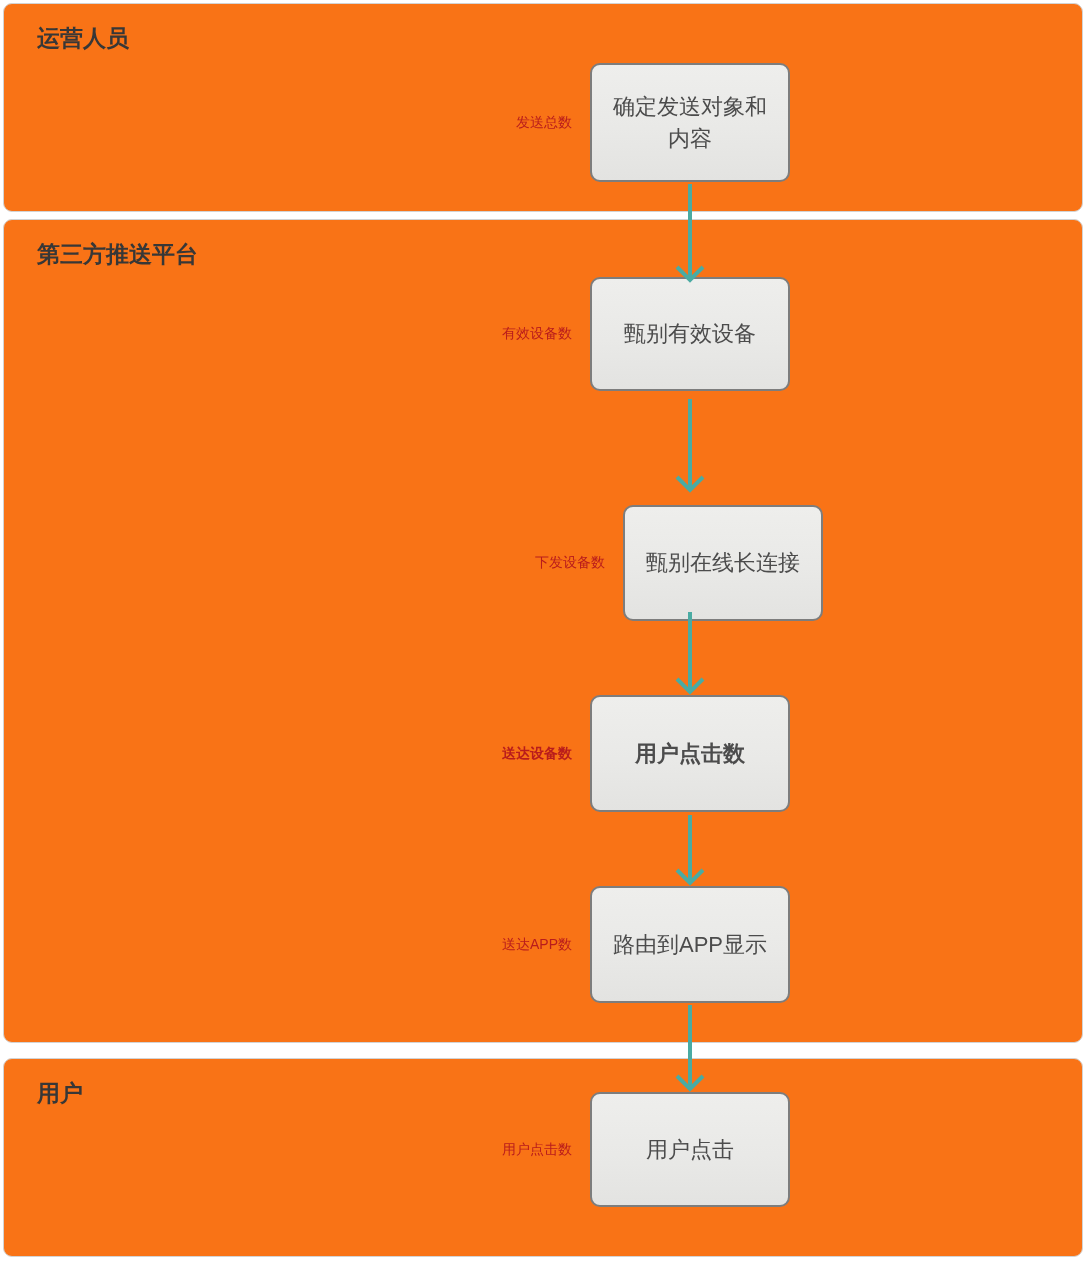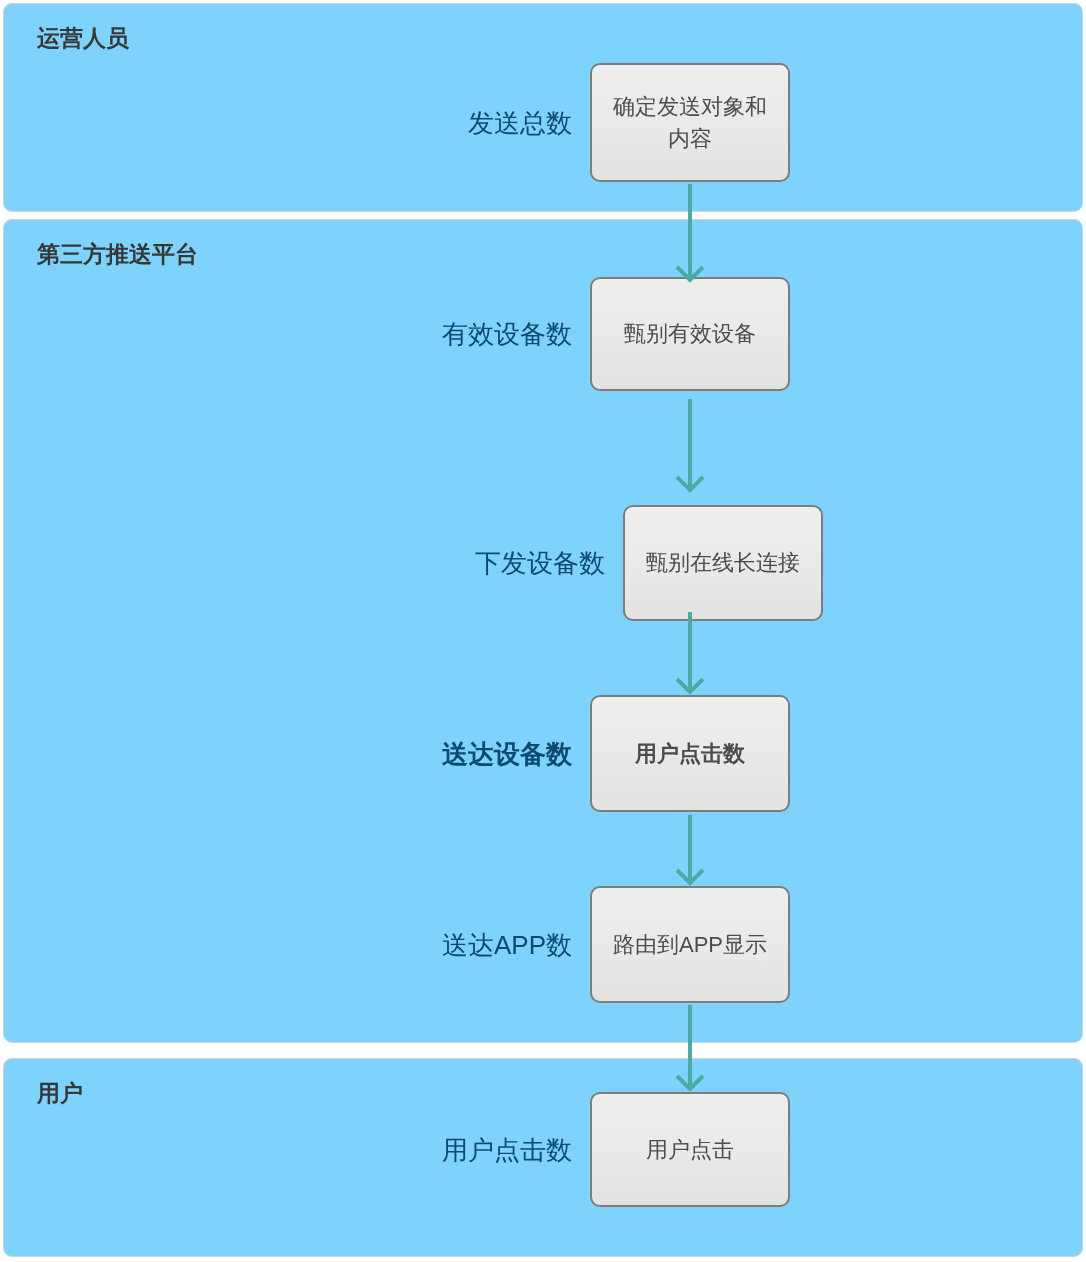--- a/index.html
+++ b/index.html
@@ -17,21 +17,21 @@
     height: 1262px;
     background: #ffffff;
     overflow: hidden;
   }
 
   
   .lane {
     position: absolute;
     left: 3px;
     width: 1080px;
-    background: #7dd3fc;
+    background: #f97316;
     border: 1.5px solid var(--lane-border);
     border-radius: 9px;
   }
   .lane-1 { top: 3px;    height: 209px; }
   .lane-2 { top: 219px;  height: 824px; }
   .lane-3 { top: 1058px; height: 199px; }
 
   .lane-title {
     position: absolute;
     left: 33px;
@@ -47,22 +47,22 @@
   .step {
     position: absolute;
     left: 0;
     width: 1086px;
   }
   .step-label {
     position: absolute;
     right: 514px;
     top: 50%;
     transform: translateY(-50%);
-    font-size: 26px;
-    color: #0c4a6e;
+    font-size: 14px;
+    color: #b91c1c;
     white-space: nowrap;
   }
   .step-box {
     position: absolute;
     left: 590px;
     top: 0;
     width: 200px;
     height: 100%;
     border: 2px solid var(--box-border);
     border-radius: 10px;

